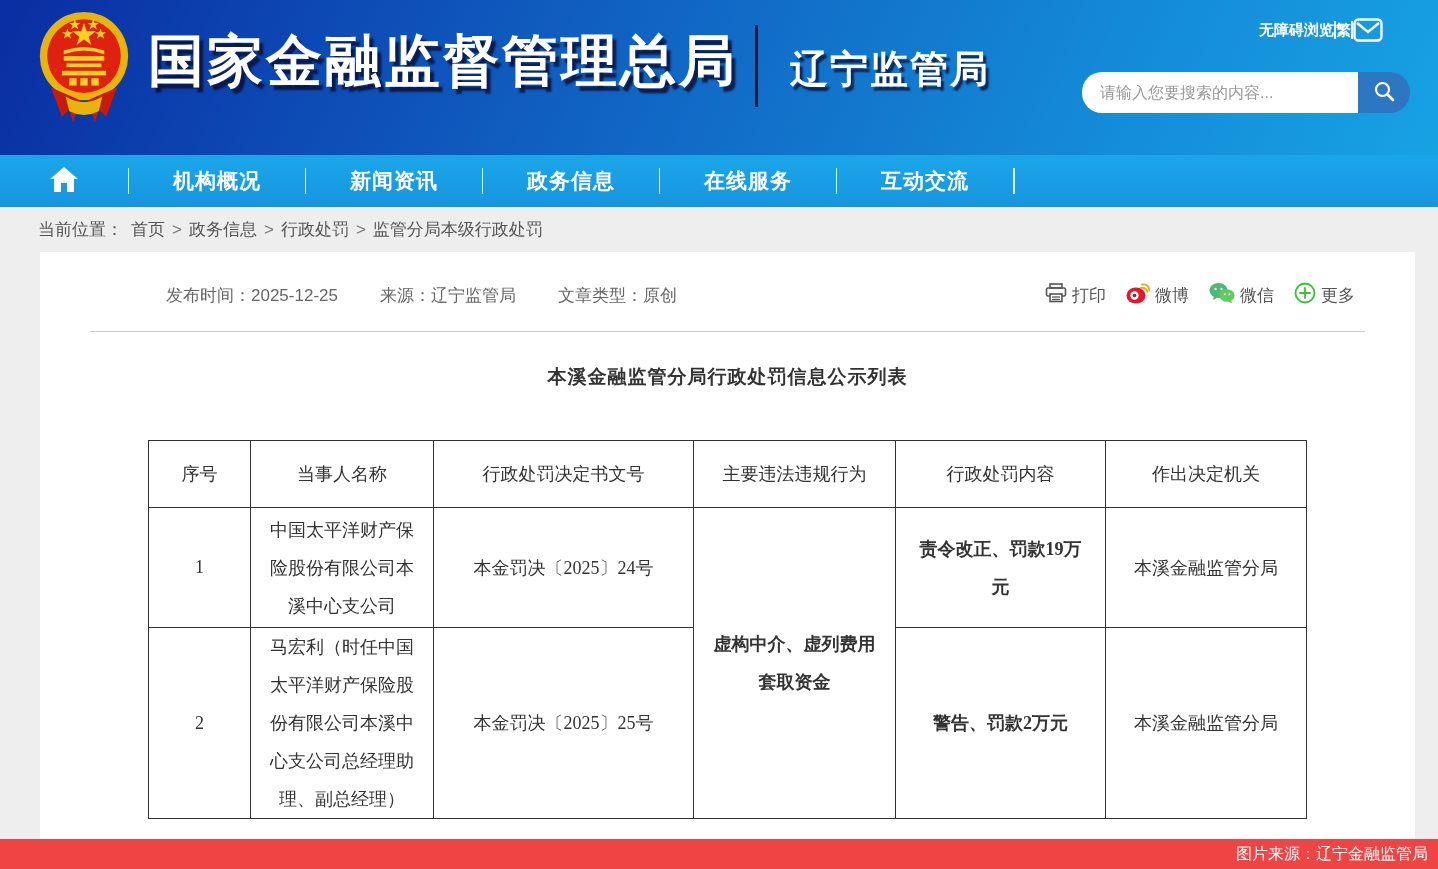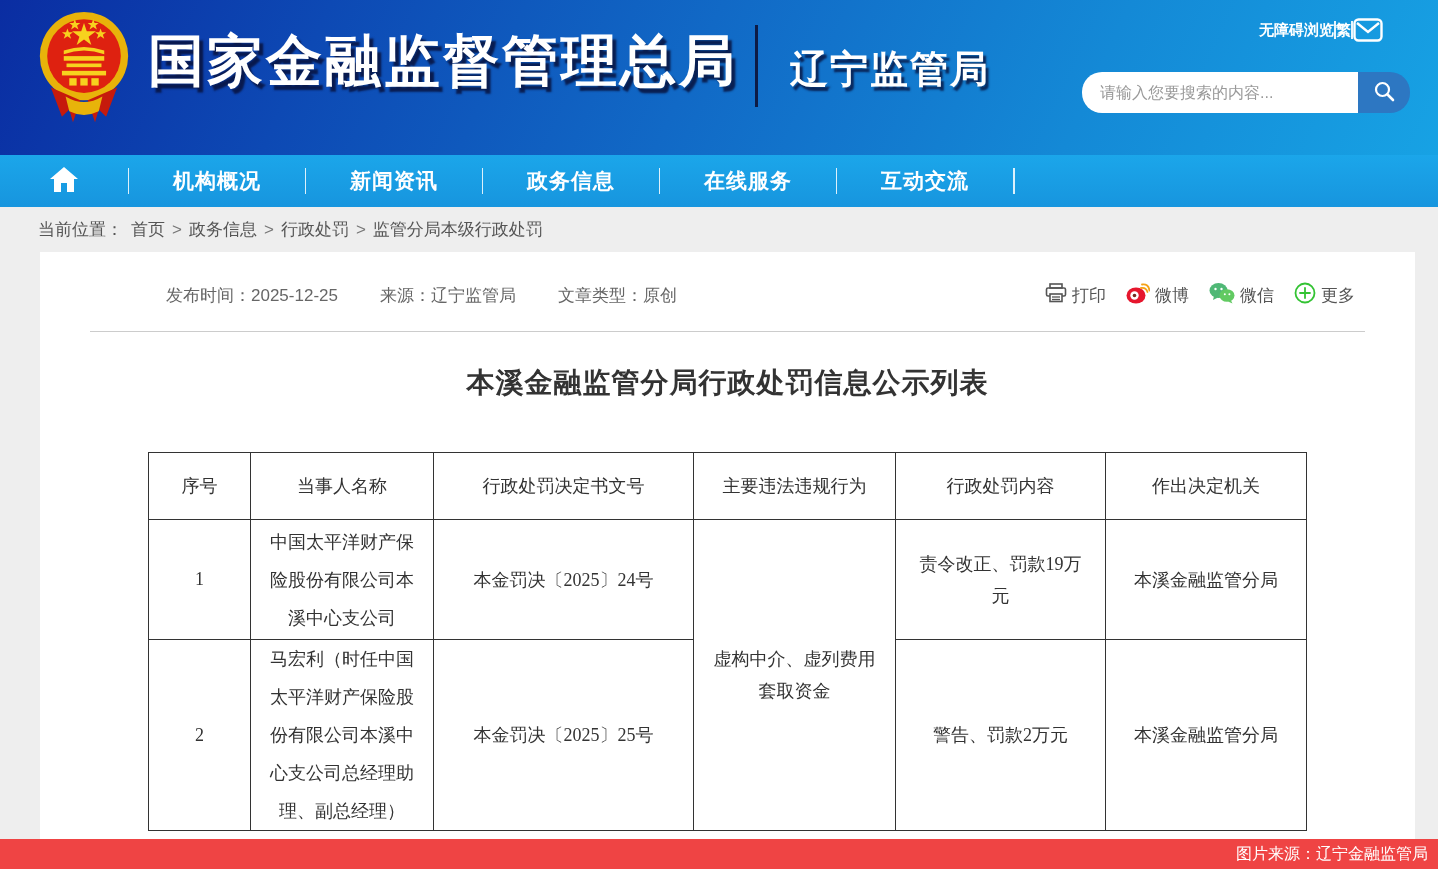--- a/index.html
+++ b/index.html
@@ -57,31 +57,31 @@
 
   
   .panel{ position:absolute; left:40px; right:23px; top:252px; bottom:0; background:#fff; }
   .meta-row{ display:flex; justify-content:space-between; align-items:center; padding:30px 60px 0 126px; }
   .meta-left{ display:flex; gap:42px; font-size:17px; color:#666; }
   .meta-left .mi{ white-space:nowrap; }
   .share-group{ display:flex; align-items:center; gap:20px; font-size:17px; color:#555; }
   .share-item{ display:flex; align-items:center; gap:5px; cursor:pointer; }
   .meta-sep{ border:none; border-top:1px solid #ccc; margin:22px 50px 0 50px; }
 
-  .article-title{ text-align:center; margin-top:32px; font-size:28px; font-weight:bold; color:#333; letter-spacing:1px; }
+  .article-title{ text-align:center; margin-top:32px; font-size:19px; font-weight:bold; color:#333; letter-spacing:1px; }
 
   
   table.penalty{ border-collapse:collapse; margin:50px auto 0; table-layout:fixed;
     font-family:"Liberation Serif", serif; color:#333; }
   table.penalty th, table.penalty td{ border:1px solid #333; text-align:center; vertical-align:middle;
     font-weight:normal; font-size:18px; }
   table.penalty th{ height:67px;margin-top:43px; }
   .row1 td{ height:120px; }
   .row2 td{ height:191px; }
-  .wrap-narrow{ max-width:170px; margin:0 auto; line-height:32px; }
+  .wrap-narrow{ max-width:170px; margin:0 auto; line-height:38px;font-weight:bold; }
   .wrap-party{ max-width:152px; margin:0 auto; line-height:38px; }
   td.doc-cell{ white-space:nowrap; }
 
   
   .caption-bar{ position:absolute; left:0; right:0; bottom:0; height:30px; background:#ef4444;
     color:#fff; font-size:16px; line-height:30px; text-align:right; padding-right:10px; z-index:5; }
 </style>
 </head>
 <body>
 

